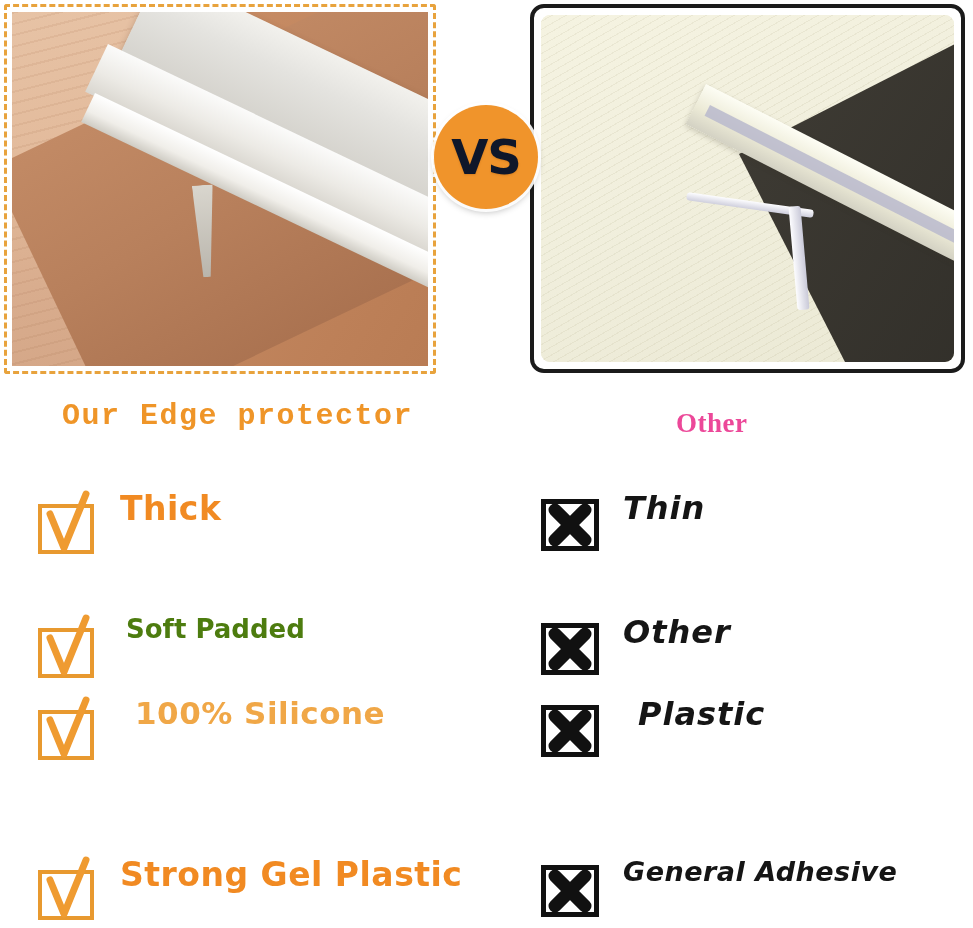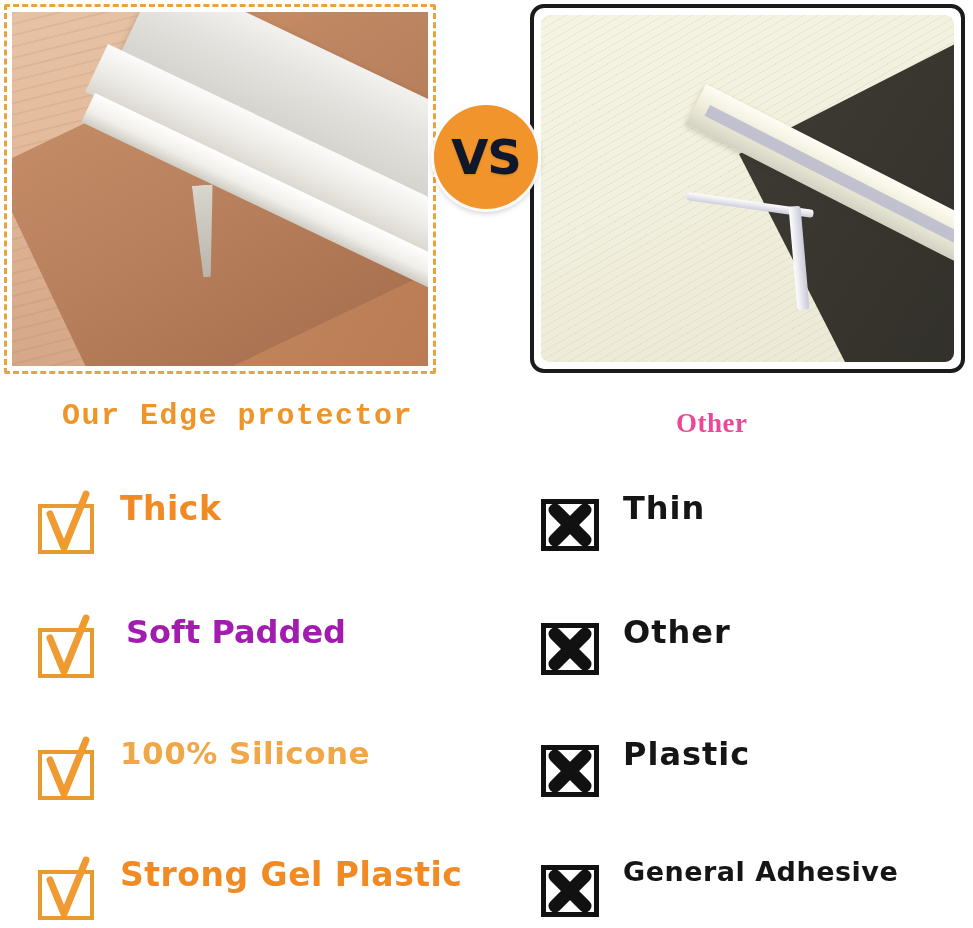--- a/index.html
+++ b/index.html
@@ -242,21 +242,21 @@
   .feature-row {
     position: absolute;
     display: flex;
     align-items: flex-start;
   }
   .col-left  { left: 38px; }
   .col-right { left: 541px; }
 
   .row-0 { top: 492px; }
   .row-1 { top: 616px; }
-  .row-2 { top: 738px; }
+  .row-2 { top: 698px; gap: 15px; }
   .row-3 { top: 858px; }
 
   
   .check-mark {
     position: relative;
     width: 58px;
     height: 62px;
     flex: 0 0 auto;
   }
   .check-mark .box {
@@ -309,22 +309,23 @@
     margin-left: 24px;
     letter-spacing: .5px;
     font-family: "DejaVu Sans", sans-serif;
   }
   .label-other {
     color: #151515;
     font-size: 32px;
     margin-left: 22px;
     letter-spacing: 1px;
     font-family: "DejaVu Sans", sans-serif;
-  }
-  .label-ours.soft  { color: #a21caf; font-size: 32px; letter-spacing: 0px; margin-left: 30px; }
+    font-style: italic;
+  }
+  .label-ours.soft  { color: #4d7c0f; font-size: 26px; letter-spacing: 0px; margin-left: 30px; }
   .label-ours.pct   { color: #f0a747; font-size: 31px; }
   .label-other.small { font-size: 27px; letter-spacing: .5px; }
 </style>
 </head>
 <body>
 
 <div class="panel" id="panel-ours">
   <div class="photo-inner">
     <div class="wood-top"></div>
     <div class="wood-front2"></div>

